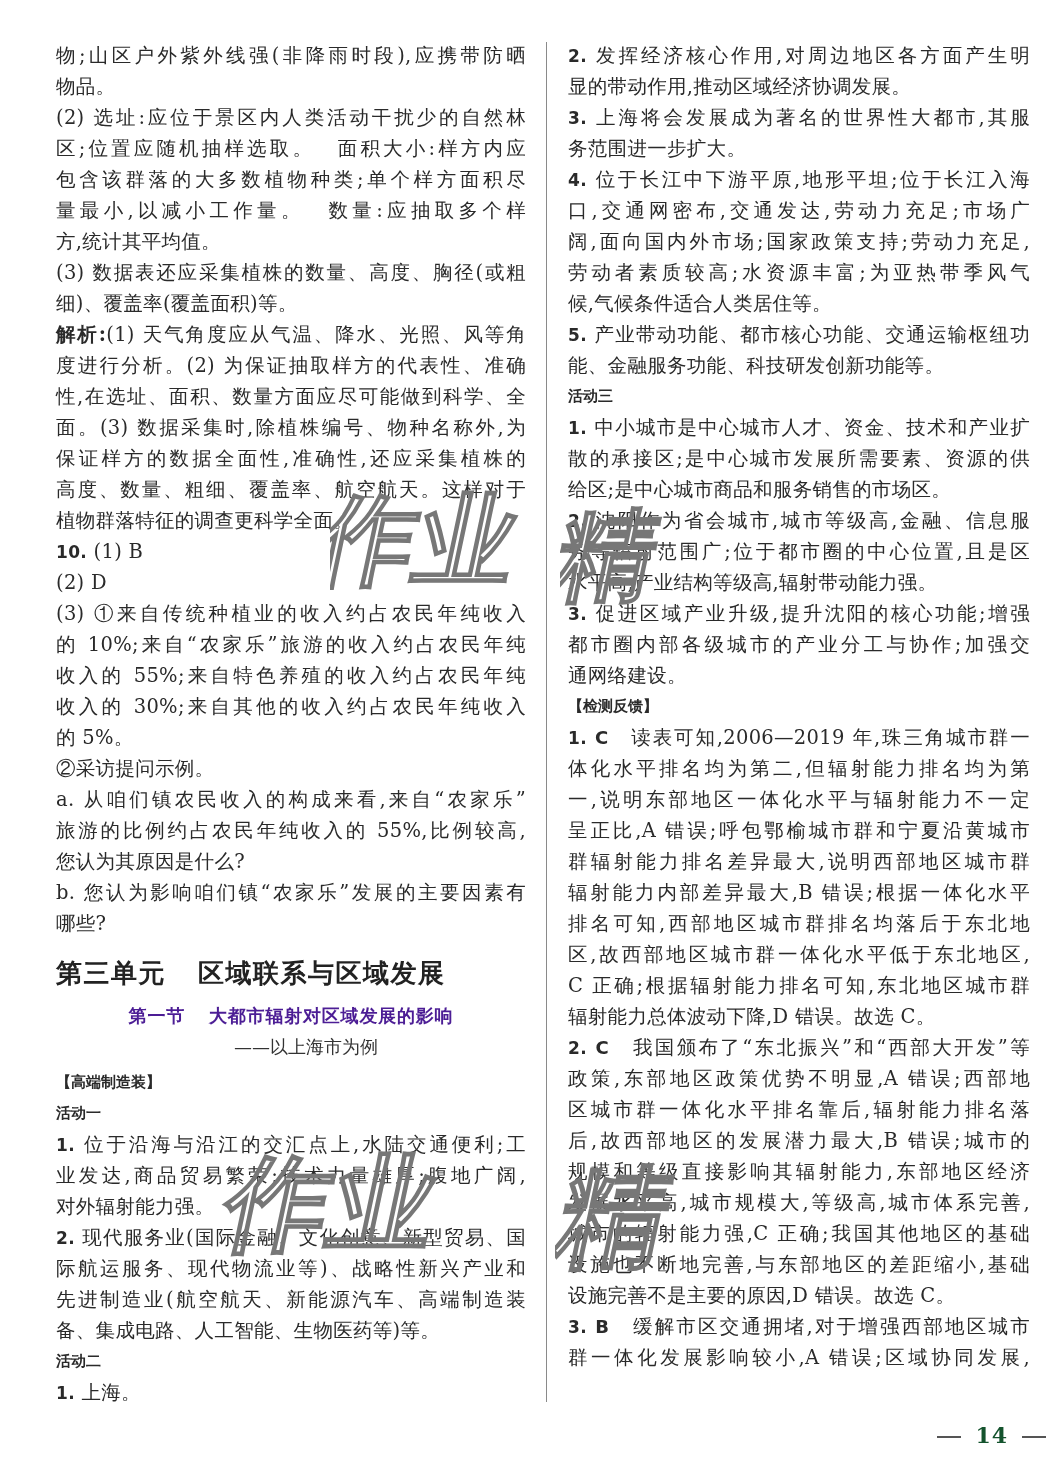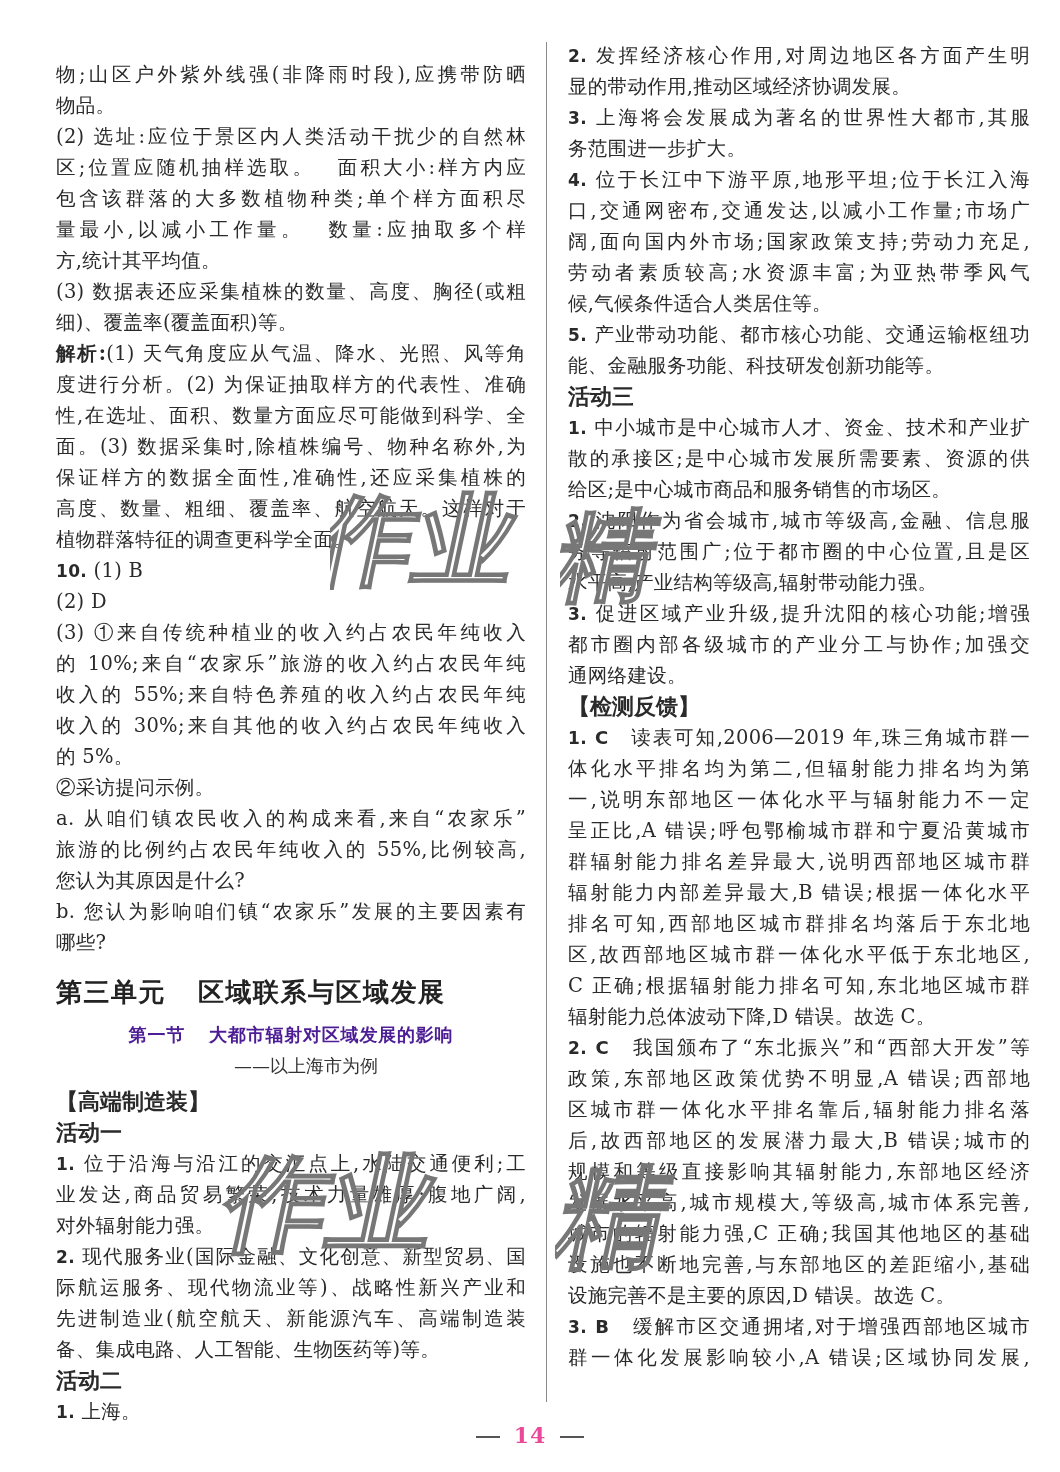--- a/index.html
+++ b/index.html
@@ -3,21 +3,21 @@
 <meta charset="utf-8">
 <style>
   html, body { margin: 0; padding: 0; }
   body {
     width: 1060px; height: 1472px; background: #ffffff; position: relative;
     overflow: hidden; color: #2a2a2a;
     font-family: "DejaVu Serif", "Liberation Serif", serif;
   }
   .page { position: absolute; left: 0; top: 0; width: 1060px; height: 1472px; }
   .col { position: absolute; top: 40px; }
-  .col-left { left: 56px; width: 470px; margin-top: 19px; }
+  .col-left { left: 56px; width: 470px; }
   .col-right { left: 568px; width: 462px; }
   .divider { position: absolute; left: 546px; top: 42px; width: 1px; height: 1360px; background: #8a8a8a; }
   .line {
     font-size: 19.5px; line-height: 31px; height: 31px; white-space: nowrap;
     letter-spacing: 0.3px; text-align: justify; text-align-last: justify;
   }
   .line.last { text-align-last: left; }
   .num { font-family: "DejaVu Sans", "Liberation Sans", sans-serif; font-weight: bold; font-size: 17px; }
   .bold { font-weight: bold; }
   .sans-bold { font-family: "DejaVu Sans", "Liberation Sans", sans-serif; font-weight: bold; font-size: 18px; }
@@ -28,24 +28,24 @@
   .unit-title .gap { display: inline-block; width: 32px; }
   .section-title {
     font-size: 18px; font-weight: bold; text-align: center; line-height: 34px; height: 34px;
     letter-spacing: 0.8px; margin-top: 6px; color: #4c1d95;
   }
   .section-title .gap { display: inline-block; width: 24px; }
   .sub-title {
     font-family: "DejaVu Sans", "Liberation Sans", sans-serif;
     font-size: 18px; text-align: center; line-height: 28px; height: 28px; padding-left: 30px; color: #333;
   }
-  .heading { font-family: "DejaVu Sans", "Liberation Sans", sans-serif; font-weight: bold; font-size: 22px; line-height: 31px; height: 31px; }
+  .heading { font-family: "DejaVu Sans", "Liberation Sans", sans-serif; font-weight: bold; font-size: 15px; line-height: 31px; height: 31px; }
   .page-num {
-    position: absolute; top: 1422px; left: 0; width: 1060px; text-align: center;
-    font-size: 22px; font-weight: bold; color: #ec4899; letter-spacing: 1px;
+    position: absolute; top: 1422px; left: 0; width: 1060px; text-align: right;
+    font-size: 22px; font-weight: bold; color: #14532d; letter-spacing: 1px;
   }
   .page-num .dash { display: inline-block; width: 24px; height: 1.5px; background: #555; vertical-align: middle; margin: 0 14px; }
   .watermark { position: absolute; pointer-events: none; }
 </style>
 </head>
 <body>
 
 <div class="page">
 
   <div class="col col-left">
@@ -101,21 +101,21 @@
   </div>
 
   <div class="divider"></div>
 
   <div class="col col-right">
     <div class="line"><span class="num">2.</span> <span>发挥经济核心作用,对周边地区各方面产生明</span></div>
     <div class="line last">显的带动作用,推动区域经济协调发展。</div>
     <div class="line"><span class="num">3.</span> <span>上海将会发展成为著名的世界性大都市,其服</span></div>
     <div class="line last">务范围进一步扩大。</div>
     <div class="line"><span class="num">4.</span> <span>位于长江中下游平原,地形平坦;位于长江入海</span></div>
-    <div class="line">口,交通网密布,交通发达,以减小工作量;市场广</div>
+    <div class="line">口,交通网密布,交通发达,劳动力充足;市场广</div>
     <div class="line">阔,面向国内外市场;国家政策支持;劳动力充足,</div>
     <div class="line">劳动者素质较高;水资源丰富;为亚热带季风气</div>
     <div class="line last">候,气候条件适合人类居住等。</div>
     <div class="line"><span class="num">5.</span> <span>产业带动功能、都市核心功能、交通运输枢纽功</span></div>
     <div class="line last">能、金融服务功能、科技研发创新功能等。</div>
 
     <div class="heading">活动三</div>
     <div class="line"><span class="num">1.</span> <span>中小城市是中心城市人才、资金、技术和产业扩</span></div>
     <div class="line">散的承接区;是中心城市发展所需要素、资源的供</div>
     <div class="line last">给区;是中心城市商品和服务销售的市场区。</div>

